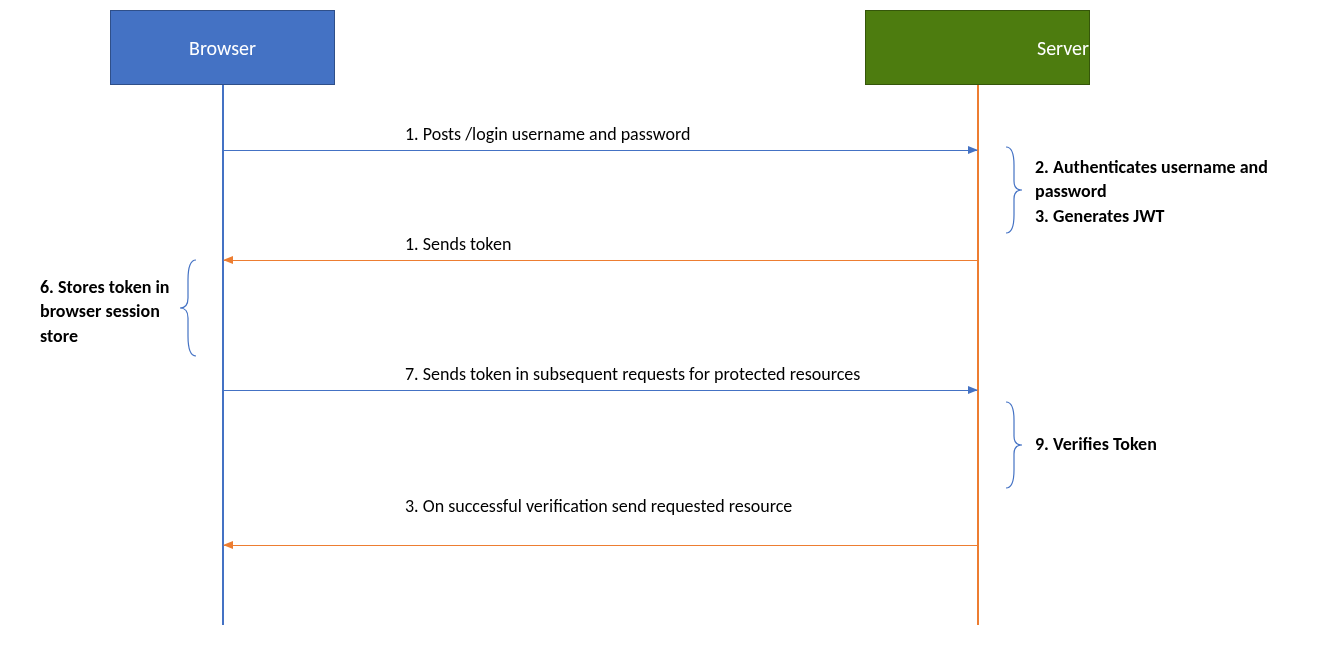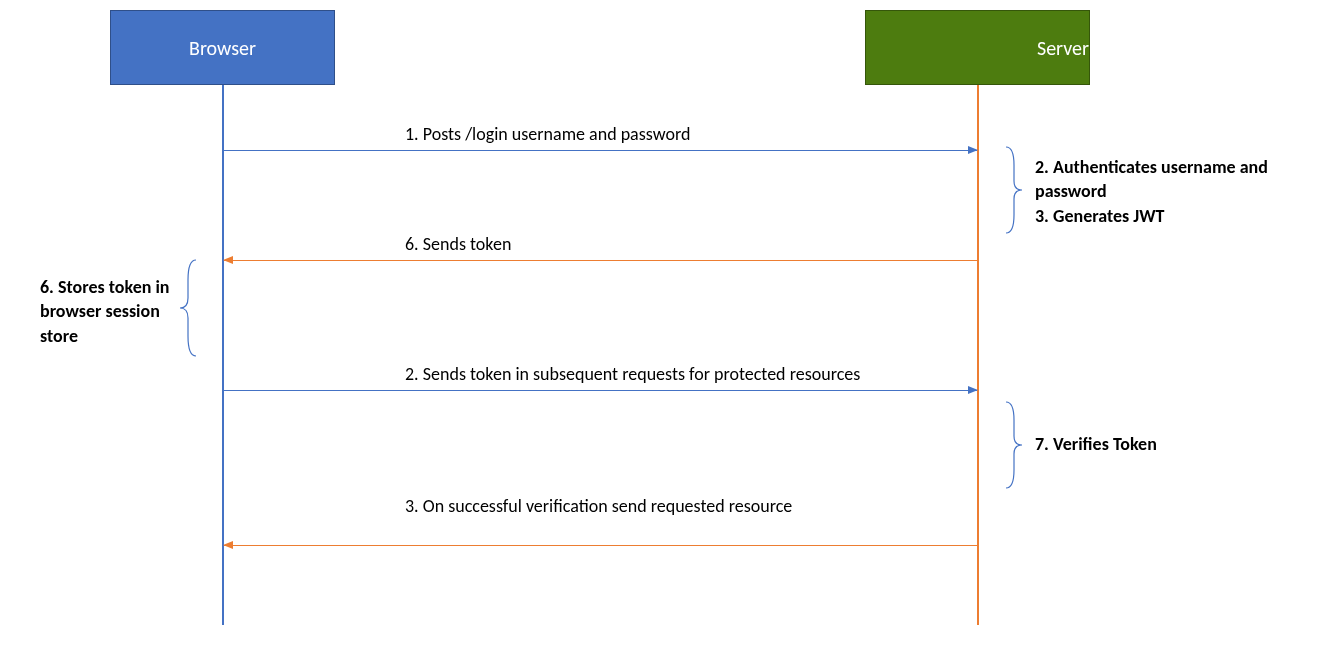--- a/index.html
+++ b/index.html
@@ -89,29 +89,29 @@
 
 <div class="arrow blue right" style="top:150px"></div>
 <div class="msg-label" style="top:123px">1. Posts /login username and password</div>
 
 <svg class="brace" style="left:996px; top:145px;" width="26" height="90">
   <path d="M10 2 Q18 2 18 20 L18 36 Q18 45 26 45 Q18 45 18 54 L18 70 Q18 88 10 88"></path>
 </svg>
 <div class="side-note" style="left:1035px; top:155px; width:260px">2. Authenticates username and password<br>3. Generates JWT</div>
 
 <div class="arrow orange left" style="top:260px"></div>
-<div class="msg-label" style="top:233px">6. Sends token</div>
+<div class="msg-label" style="top:233px">1. Sends token</div>
 
 <svg class="brace" style="left:180px; top:258px;" width="26" height="100">
   <path d="M16 2 Q8 2 8 22 L8 40 Q8 50 0 50 Q8 50 8 60 L8 78 Q8 98 16 98"></path>
 </svg>
 <div class="side-note" style="left:40px; top:275px; width:140px">6. Stores token in browser session store</div>
 
 <div class="arrow blue right" style="top:390px"></div>
-<div class="msg-label" style="top:363px">2. Sends token in subsequent requests for protected resources</div>
+<div class="msg-label" style="top:363px">7. Sends token in subsequent requests for protected resources</div>
 
 <svg class="brace" style="left:996px; top:400px;" width="26" height="90">
   <path d="M10 2 Q18 2 18 20 L18 36 Q18 45 26 45 Q18 45 18 54 L18 70 Q18 88 10 88"></path>
 </svg>
-<div class="side-note" style="left:1035px; top:432px; width:220px">7. Verifies Token</div>
+<div class="side-note" style="left:1035px; top:432px; width:220px">9. Verifies Token</div>
 
 <div class="arrow orange left" style="top:545px"></div>
 <div class="msg-label" style="top:495px">3. On successful verification send requested resource</div>
 
 </body></html>

